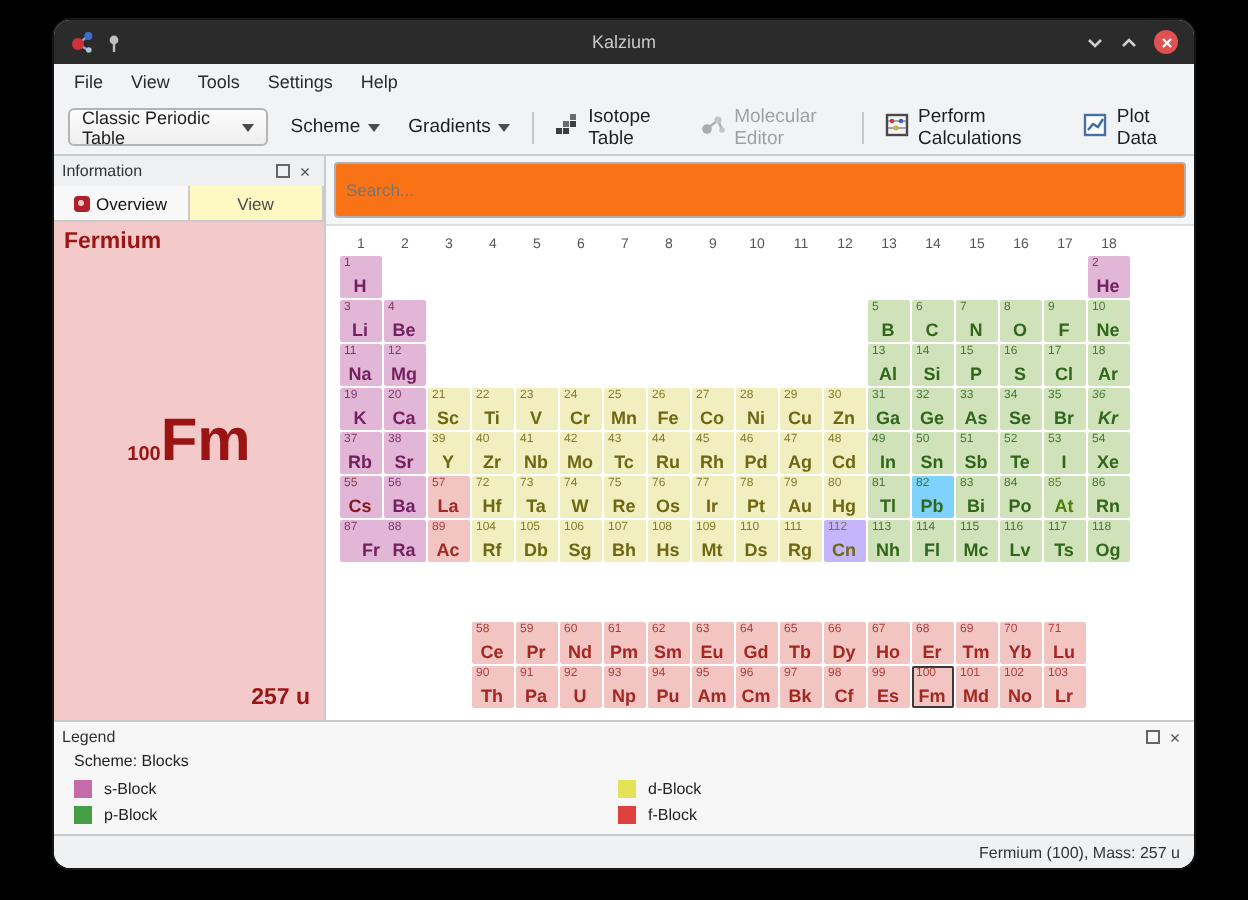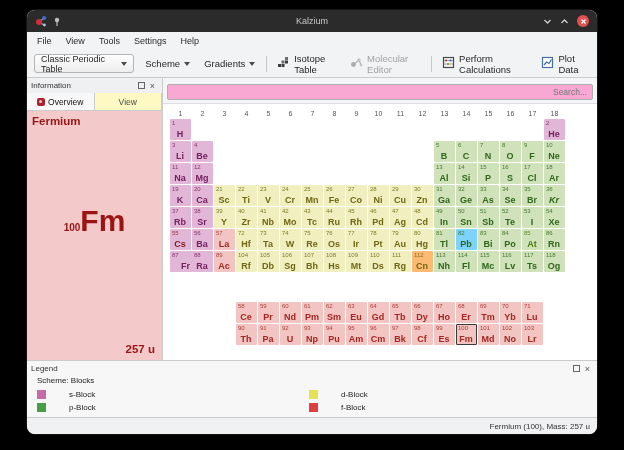--- a/index.html
+++ b/index.html
@@ -48,35 +48,35 @@
   .overview-panel { flex:1; position:relative; padding:4px 5px; }
   .element-name { font-weight:bold; font-size:11.5px; }
   .big-symbol { position:absolute; top:44%; left:50%; transform:translate(-50%,-50%); display:flex; align-items:flex-end; }
   .big-symbol .bs-num { font-size:10px; font-weight:bold; margin-bottom:3px; }
   .big-symbol .bs-sym { font-size:30px; font-weight:bold; line-height:1; }
   .element-mass { position:absolute; right:7px; bottom:5px; font-weight:bold; font-size:11.5px; }
 
   
   .content { flex:1; display:flex; flex-direction:column; min-width:0; background:#fff; }
   .search-row { padding:3px 4px; background:#f4f5f6; border-bottom:1px solid #dcdee0; flex:none; }
-  .search-input { width:100%; height:16px; border:1px solid #adafb1; border-radius:2px; padding:0 5px; font-size:8.5px; color:#333; background:#f9a8d4; outline:none; font-family:"Liberation Sans",sans-serif;text-align:right; }
+  .search-input { width:100%; height:28px; border:1px solid #adafb1; border-radius:2px; padding:0 5px; font-size:8.5px; color:#333; background:#f97316; outline:none; font-family:"Liberation Sans",sans-serif; }
   .table-wrap { flex:1; padding:4px 6px 0 7px; overflow:hidden; background:#fff; }
   .ptable { display:grid; grid-template-columns:repeat(18,21px); grid-template-rows:10px repeat(7,21px) 28px 21px 21px; gap:1px; }
   .group-label { font-size:7px; color:#555; display:flex; align-items:center; justify-content:center; }
   .element-cell { position:relative; border-radius:1px; cursor:pointer; }
   .element-cell.selected { outline:1.5px solid #3a3a3a; outline-offset:-1px; z-index:2; }
   .anum { position:absolute; top:1px; left:2px; font-size:6px; line-height:6px; opacity:.85; }
   .asym { position:absolute; left:0; right:1px; bottom:1px; text-align:center; font-size:9px; font-weight:bold; }
 
   
   .legend { flex:none; border-top:1px solid #c9cbcd; background:#f7f7f8; }
   .legend-content { padding:0 10px 4px 10px; }
   .scheme-label { font-size:8px; color:#222; margin:0 0 3px 0; }
   .legend-grid { display:grid; grid-template-columns:272px auto; grid-template-rows:repeat(2,12px); grid-auto-flow:column; row-gap:1px; }
-  .legend-item { display:flex; align-items:center; gap:23px; font-size:8px; color:#222; }
+  .legend-item { display:flex; align-items:center; gap:6px; font-size:8px; color:#222; }
   .swatch { width:9px; height:9px; flex:none; }
 
   
   .statusbar { height:17px; flex:none; border-top:1px solid #c9cbcd; background:#f0f1f2; display:flex; align-items:center; justify-content:flex-end; padding:0 7px; font-size:8px; color:#333; }
 </style>
 </head>
 <body>
 
 <div class="window">
 
@@ -571,21 +571,21 @@
               <span class="asym">Mt</span>
             </div>
             <div class="element-cell" style="background: rgb(241, 238, 192); color: rgb(111, 104, 18); grid-area: 8 / 10;">
               <span class="anum">110</span>
               <span class="asym">Ds</span>
             </div>
             <div class="element-cell" style="background: rgb(241, 238, 192); color: rgb(111, 104, 18); grid-area: 8 / 11;">
               <span class="anum">111</span>
               <span class="asym">Rg</span>
             </div>
-            <div class="element-cell" style="background: #fdba74; color: rgb(111, 104, 18); grid-area: 8 / 12;">
+            <div class="element-cell" style="background: #c4b5fd; color: rgb(111, 104, 18); grid-area: 8 / 12;">
               <span class="anum">112</span>
               <span class="asym">Cn</span>
             </div>
             <div class="element-cell" style="background: rgb(207, 226, 185); color: rgb(49, 102, 29); grid-area: 8 / 13;">
               <span class="anum">113</span>
               <span class="asym">Nh</span>
             </div>
             <div class="element-cell" style="background: rgb(207, 226, 185); color: rgb(49, 102, 29); grid-area: 8 / 14;">
               <span class="anum">114</span>
               <span class="asym">Fl</span>

